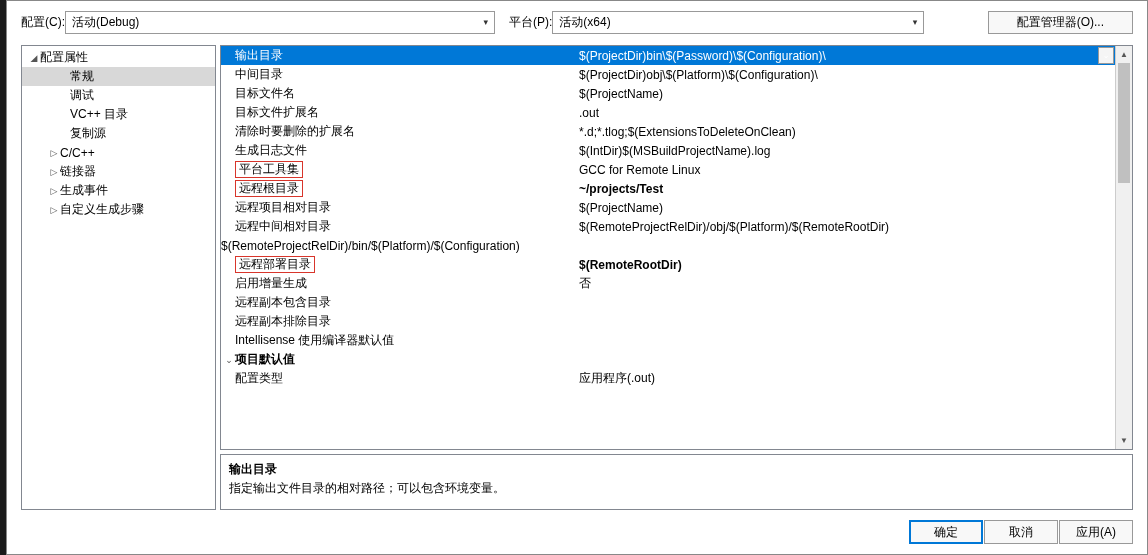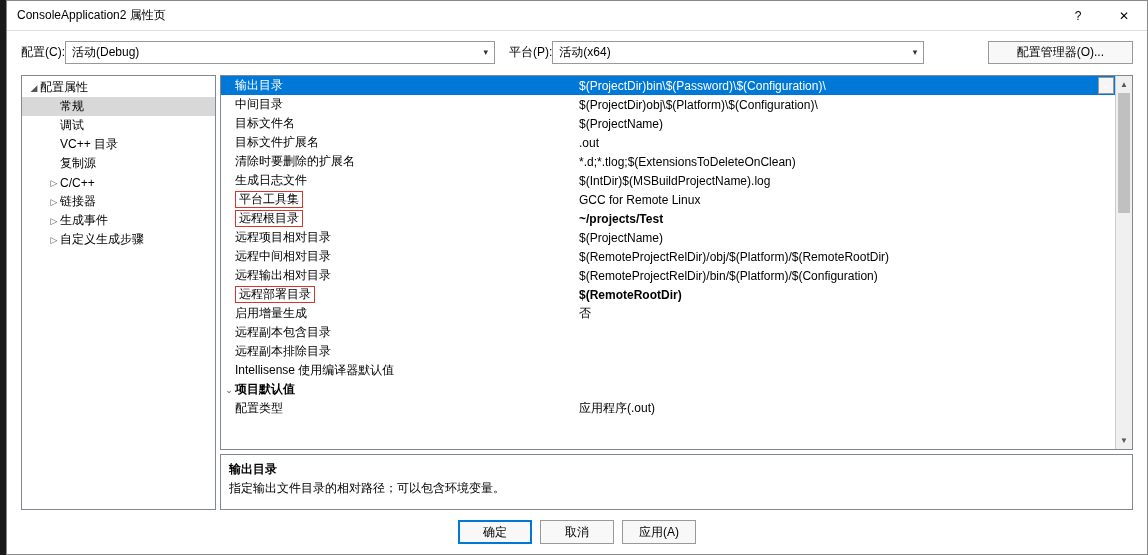--- a/index.html
+++ b/index.html
@@ -12,60 +12,51 @@
 .toolbar label { font-size:12px; white-space:nowrap; }
 .combo { height:23px; border:1px solid #999; background:#fff; display:flex; align-items:center; padding:0 6px; position:relative; }
 .combo-text { flex:1; overflow:hidden; }
 .combo-arrow { font-size:9px; color:#333; margin-left:4px; }
 #combo-config { width:430px; }
 #combo-platform { width:372px; }
 .cfg-mgr-btn { height:23px; border:1px solid #999; background:#f8f8f8; padding:0 28px; cursor:pointer; }
 .body { flex:1; display:flex; padding:10px 14px 0 14px; gap:4px; min-height:0; }
 .tree { width:195px; border:1px solid #828790; overflow:auto; background:#fff; padding-top:2px; }
 .tree-item { height:19px; display:flex; align-items:center; padding-left:6px; cursor:default; white-space:nowrap; }
-.tree-item.level1 { padding-left:38px; }
+.tree-item.level1 { padding-left:48px; }
 .tree-item.level1c { padding-left:26px; }
 .tree-item.selected { background:#d8d8d8; }
 .tree-exp { display:inline-block; width:12px; font-size:9px; color:#555; text-align:center; }
 .right-col { flex:1; display:flex; flex-direction:column; min-width:0;border-radius:30px; }
 .grid-wrap { flex:1; border:1px solid #828790; overflow:hidden; position:relative; }
 .grid { position:absolute; left:0; top:0; right:17px; bottom:0; overflow:hidden; }
 .grid-row { height:19px; display:flex; align-items:center; border-bottom:0; }
 .grid-row.selected { background:#0078d7; color:#fff; }
 .grid-label { width:358px; padding-left:14px; display:flex; align-items:center; height:100%; overflow:hidden; }
 .grid-label.boxed .boxed-text { border:1.5px solid #d8352b; padding:0 3px; line-height:15px; display:inline-block; }
 .grid-value { flex:1; overflow:hidden; white-space:nowrap; }
 .grid-value.bold { font-weight:bold; }
 .grid-dd { width:16px; height:17px; border:1px solid #999; background:#f5f5f5; display:flex; align-items:center; justify-content:center; font-size:8px; margin-right:1px; }
 .grid-section { height:19px; display:flex; align-items:center; padding-left:2px; font-weight:normal; }
 .grid-section .tree-exp { width:12px; }
 .vscroll { position:absolute; right:0; top:0; bottom:0; width:17px; background:#f0f0f0; border-left:1px solid #ccc; }
 .vscroll-btn { height:17px; background:#f0f0f0; display:flex; align-items:center; justify-content:center; font-size:8px; color:#555; }
 .vscroll-thumb { position:absolute; left:2px; right:2px; top:17px; height:120px; background:#c0c0c0; }
 .desc { border:1px solid #828790; border-top:1px solid #828790; margin-top:4px; padding:6px 8px; height:56px; }
 .desc-title { font-weight:bold; margin-bottom:2px; }
-.footer { height:44px; display:flex; align-items:center; justify-content:center; padding:0 14px; gap:8px; }
+.footer { height:44px; display:flex; align-items:center; justify-content:flex-end; padding:0 14px; gap:1px; }
 .btn { height:24px; min-width:74px; border:1px solid #999; background:#f8f8f8; padding:0 10px; cursor:pointer; }
 .btn.primary { border:1px solid #0078d7; box-shadow:0 0 0 1px #0078d7 inset; }
 .btn:disabled { color:#888; }
 </style>
 </head>
 <body>
 
 <div class="dialog">
 
-  <div class="titlebar">
-    <span class="titlebar-title">ConsoleApplication2 属性页</span>
-    <div class="titlebar-btn">
-        <span>?</span>
-      </div>
-    <div class="titlebar-btn">
-        <span>✕</span>
-      </div>
-  </div>
 
   <div class="toolbar">
     <label>配置(C):</label>
     <div id="combo-config" class="combo">
       <span class="combo-text">活动(Debug)</span>
       <span class="combo-arrow">▾</span>
     </div>
     <label style="margin-left:14px">平台(P):</label>
     <div id="combo-platform" class="combo">
       <span class="combo-text">活动(x64)</span>
@@ -154,21 +145,20 @@
             </div>
             <div class="grid-row">
               <div class="grid-label">远程项目相对目录</div>
               <div class="grid-value">$(ProjectName)</div>
             </div>
             <div class="grid-row">
               <div class="grid-label">远程中间相对目录</div>
               <div class="grid-value">$(RemoteProjectRelDir)/obj/$(Platform)/$(RemoteRootDir)</div>
             </div>
             <div class="grid-row">
-              <div class="grid-label">远程输出相对目录</div>
               <div class="grid-value">$(RemoteProjectRelDir)/bin/$(Platform)/$(Configuration)</div>
             </div>
             <div class="grid-row">
               <div class="grid-label boxed">
                 <span class="boxed-text">远程部署目录</span>
               </div>
               <div class="grid-value bold">$(RemoteRootDir)</div>
             </div>
             <div class="grid-row">
               <div class="grid-label">启用增量生成</div>

